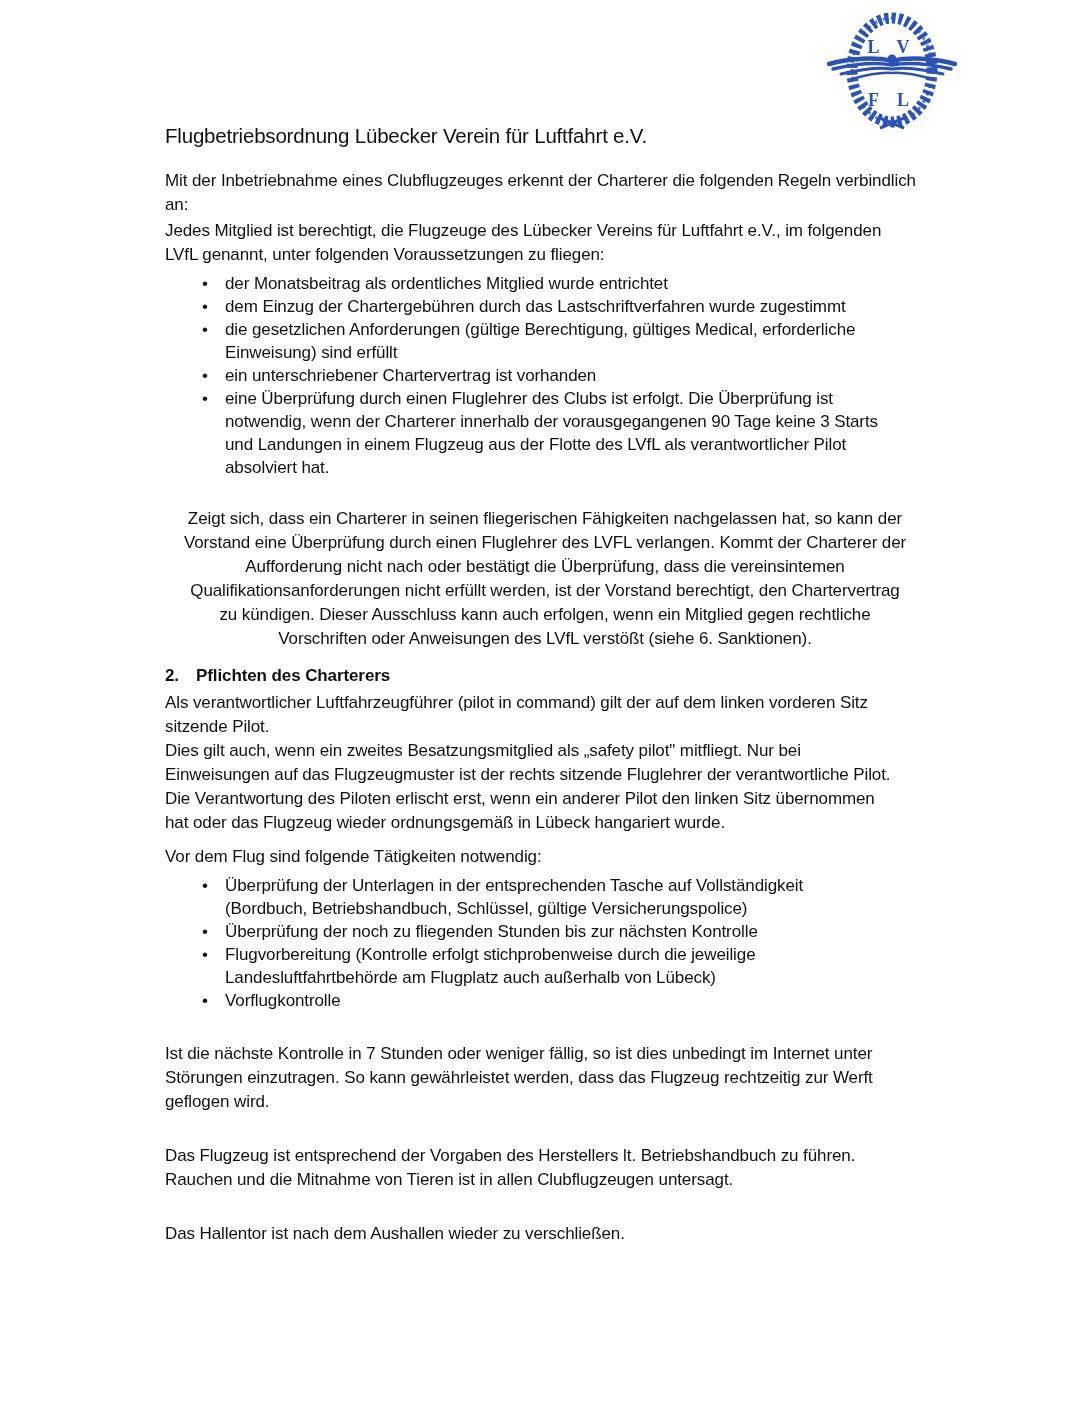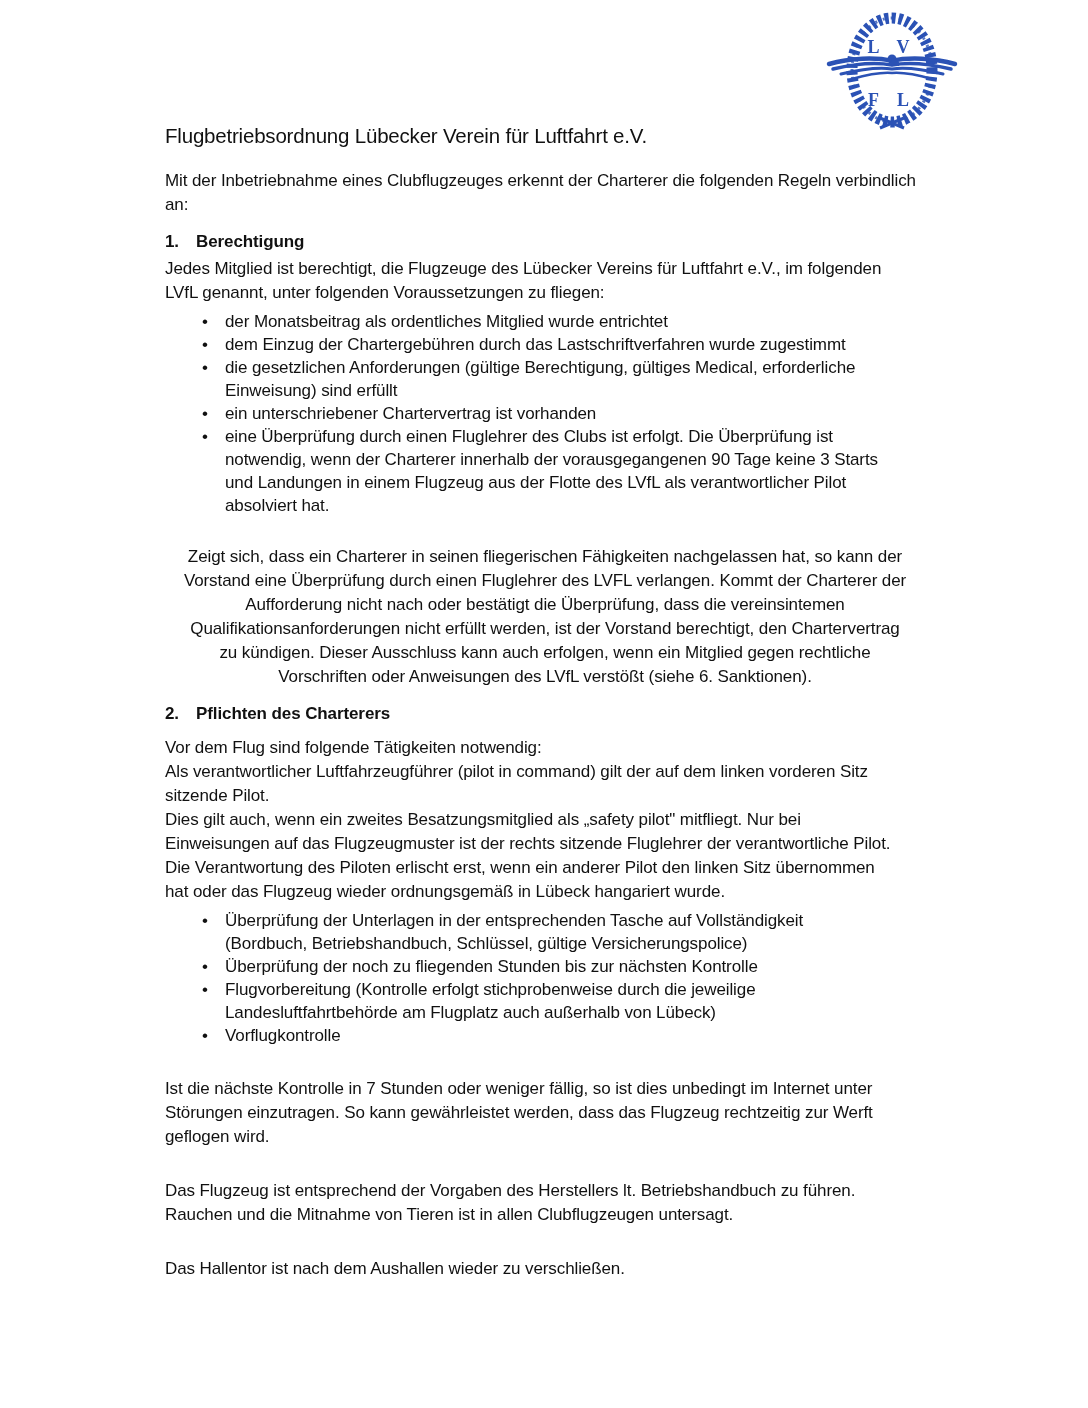--- a/index.html
+++ b/index.html
@@ -96,21 +96,20 @@
     <text x="66" y="98" text-anchor="middle">F L</text>
   </svg>
 
   <div class="content">
 
     <h1 class="title">Flugbetriebsordnung Lübecker Verein für Luftfahrt e.V.</h1>
 
     <p class="para intro">Mit der Inbetriebnahme eines Clubflugzeuges erkennt der Charterer die folgenden Regeln verbindlich
 an:</p>
 
-    <h2 class="sec-heading"><span class="sec-num">1.</span><span>Berechtigung</span></h2>
 
     <p class="para">Jedes Mitglied ist berechtigt, die Flugzeuge des Lübecker Vereins für Luftfahrt e.V., im folgenden
 LVfL genannt, unter folgenden Voraussetzungen zu fliegen:</p>
 
     <ul class="bullets">
       <li>der Monatsbeitrag als ordentliches Mitglied wurde entrichtet</li>
       <li>dem Einzug der Chartergebühren durch das Lastschriftverfahren wurde zugestimmt</li>
       <li>die gesetzlichen Anforderungen (gültige Berechtigung, gültiges Medical, erforderliche
 Einweisung) sind erfüllt</li>
       <li>ein unterschriebener Chartervertrag ist vorhanden</li>
@@ -122,28 +121,28 @@
 
     <p class="para mt-lg">Zeigt sich, dass ein Charterer in seinen fliegerischen Fähigkeiten nachgelassen hat, so kann der
 Vorstand eine Überprüfung durch einen Fluglehrer des LVFL verlangen. Kommt der Charterer der
 Aufforderung nicht nach oder bestätigt die Überprüfung, dass die vereinsintemen
 Qualifikationsanforderungen nicht erfüllt werden, ist der Vorstand berechtigt, den Chartervertrag
 zu kündigen. Dieser Ausschluss kann auch erfolgen, wenn ein Mitglied gegen rechtliche
 Vorschriften oder Anweisungen des LVfL verstößt (siehe 6. Sanktionen).</p>
 
     <h2 class="sec-heading"><span class="sec-num">2.</span><span>Pflichten des Charterers</span></h2>
 
-    <p class="para mt-sm">Vor dem Flug sind folgende Tätigkeiten notwendig:</p>
-
     <p class="para">Als verantwortlicher Luftfahrzeugführer (pilot in command) gilt der auf dem linken vorderen Sitz
 sitzende Pilot.
 Dies gilt auch, wenn ein zweites Besatzungsmitglied als „safety pilot" mitfliegt. Nur bei
 Einweisungen auf das Flugzeugmuster ist der rechts sitzende Fluglehrer der verantwortliche Pilot.
 Die Verantwortung des Piloten erlischt erst, wenn ein anderer Pilot den linken Sitz übernommen
 hat oder das Flugzeug wieder ordnungsgemäß in Lübeck hangariert wurde.</p>
+
+    <p class="para mt-sm">Vor dem Flug sind folgende Tätigkeiten notwendig:</p>
 
     <ul class="bullets">
       <li>Überprüfung der Unterlagen in der entsprechenden Tasche auf Vollständigkeit
 (Bordbuch, Betriebshandbuch, Schlüssel, gültige Versicherungspolice)</li>
       <li>Überprüfung der noch zu fliegenden Stunden bis zur nächsten Kontrolle</li>
       <li>Flugvorbereitung (Kontrolle erfolgt stichprobenweise durch die jeweilige
 Landesluftfahrtbehörde am Flugplatz auch außerhalb von Lübeck)</li>
       <li>Vorflugkontrolle</li>
     </ul>
 

